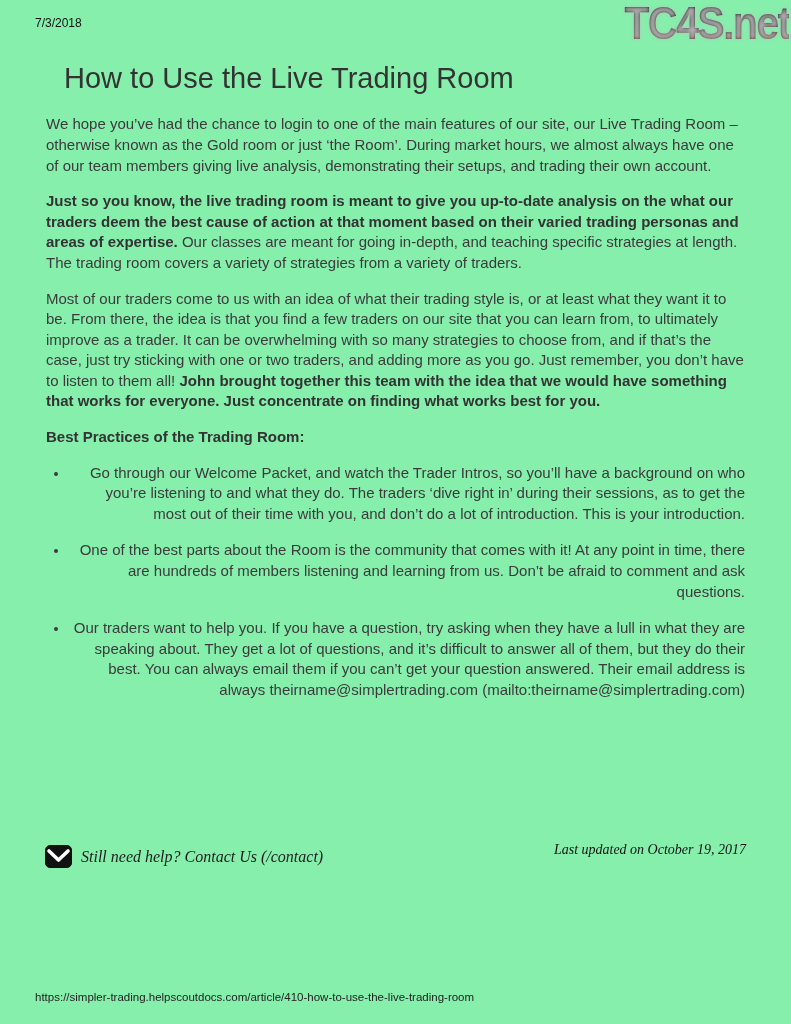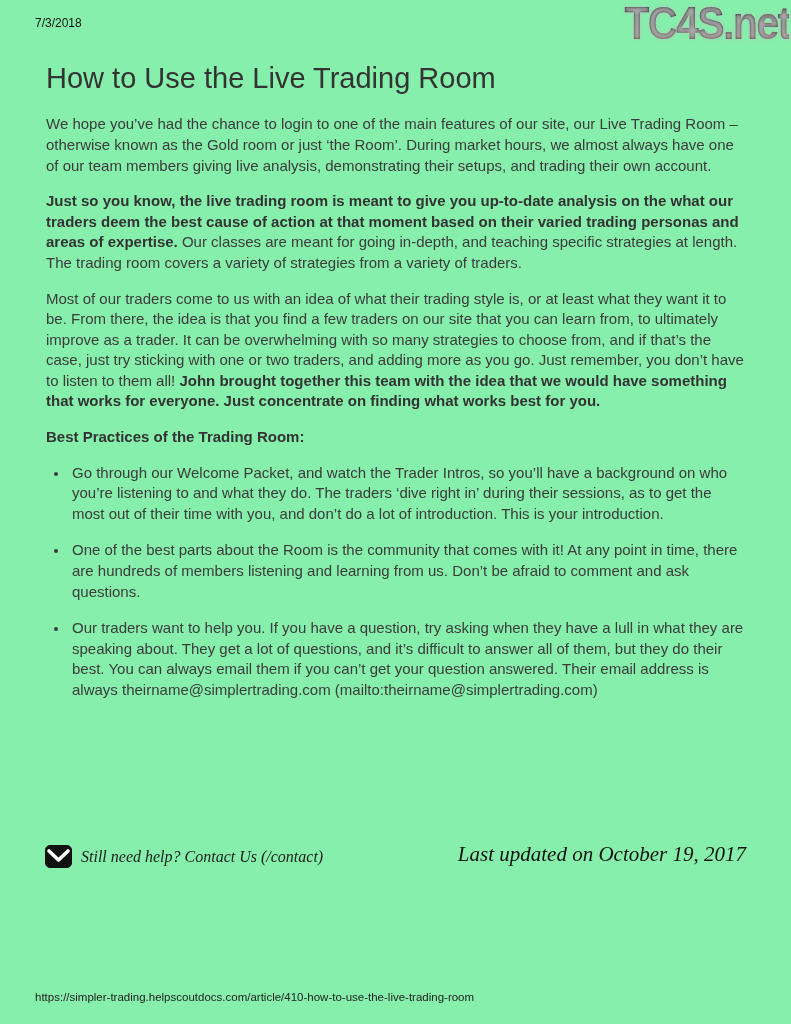--- a/index.html
+++ b/index.html
@@ -45,40 +45,40 @@
       -2px -2px 0 #3f1d1d, 2px -2px 0 #3f1d1d, -2px 2px 0 #3f1d1d, 2px 2px 0 #3f1d1d,
       4px 6px 5px rgba(90,90,90,0.6);
   }
 
   
   .article{
     position:absolute;left:46px;top:62px;width:699px;
     color:#3b3b3b;font-size:15px;line-height:20.6px;
   }
   .article h1{
-    font-size:29px;font-weight:400;color:#333;margin:0 0 19px;line-height:1.15;
+    font-size:29px;font-weight:400;color:#333;margin:0 18px 19px;line-height:1.15;
   }
   .article p{margin:0 0 15px;}
   .article strong{font-weight:700;color:#333;}
   .bp-heading{font-weight:700;color:#333;margin:0 0 20px;}
-  .article ul{margin:0 0 4px;padding-left:23px;}
+  .article ul{margin:0 0 4px;padding-left:23px;text-align:right;}
   .article li{margin-bottom:16px;padding-left:3px;}
   .article li::marker{font-size:13px;}
 
   
   .mail-icon{position:absolute;left:45px;top:845px;}
   .help-text{
     position:absolute;left:81px;top:848px;
     font-family:"Liberation Serif", serif;font-style:italic;
     font-size:16px;color:#1d1d1d;
   }
   .last-updated{
     position:absolute;right:45px;top:842px;
     font-family:"Liberation Serif", serif;font-style:italic;
-    font-size:21px;color:#111;
+    font-size:14px;color:#111;
   }
 
   
   .src-url{position:absolute;left:35px;top:991px;font-size:11.5px;color:#222;}
 </style>
 </head>
 <body>
 
 <div class="page">
 

